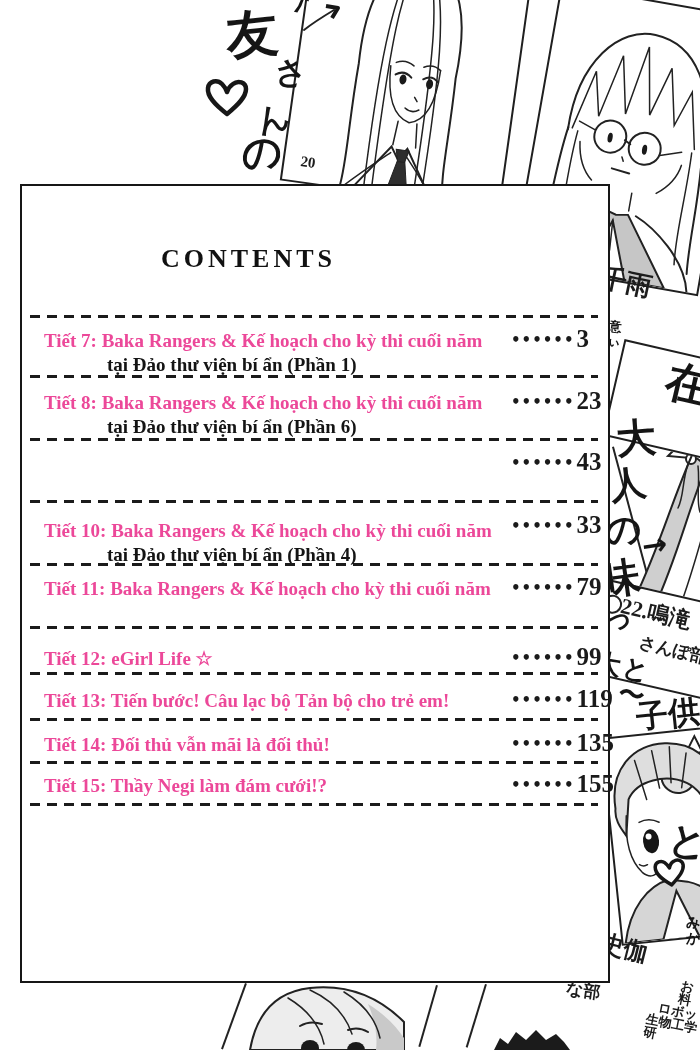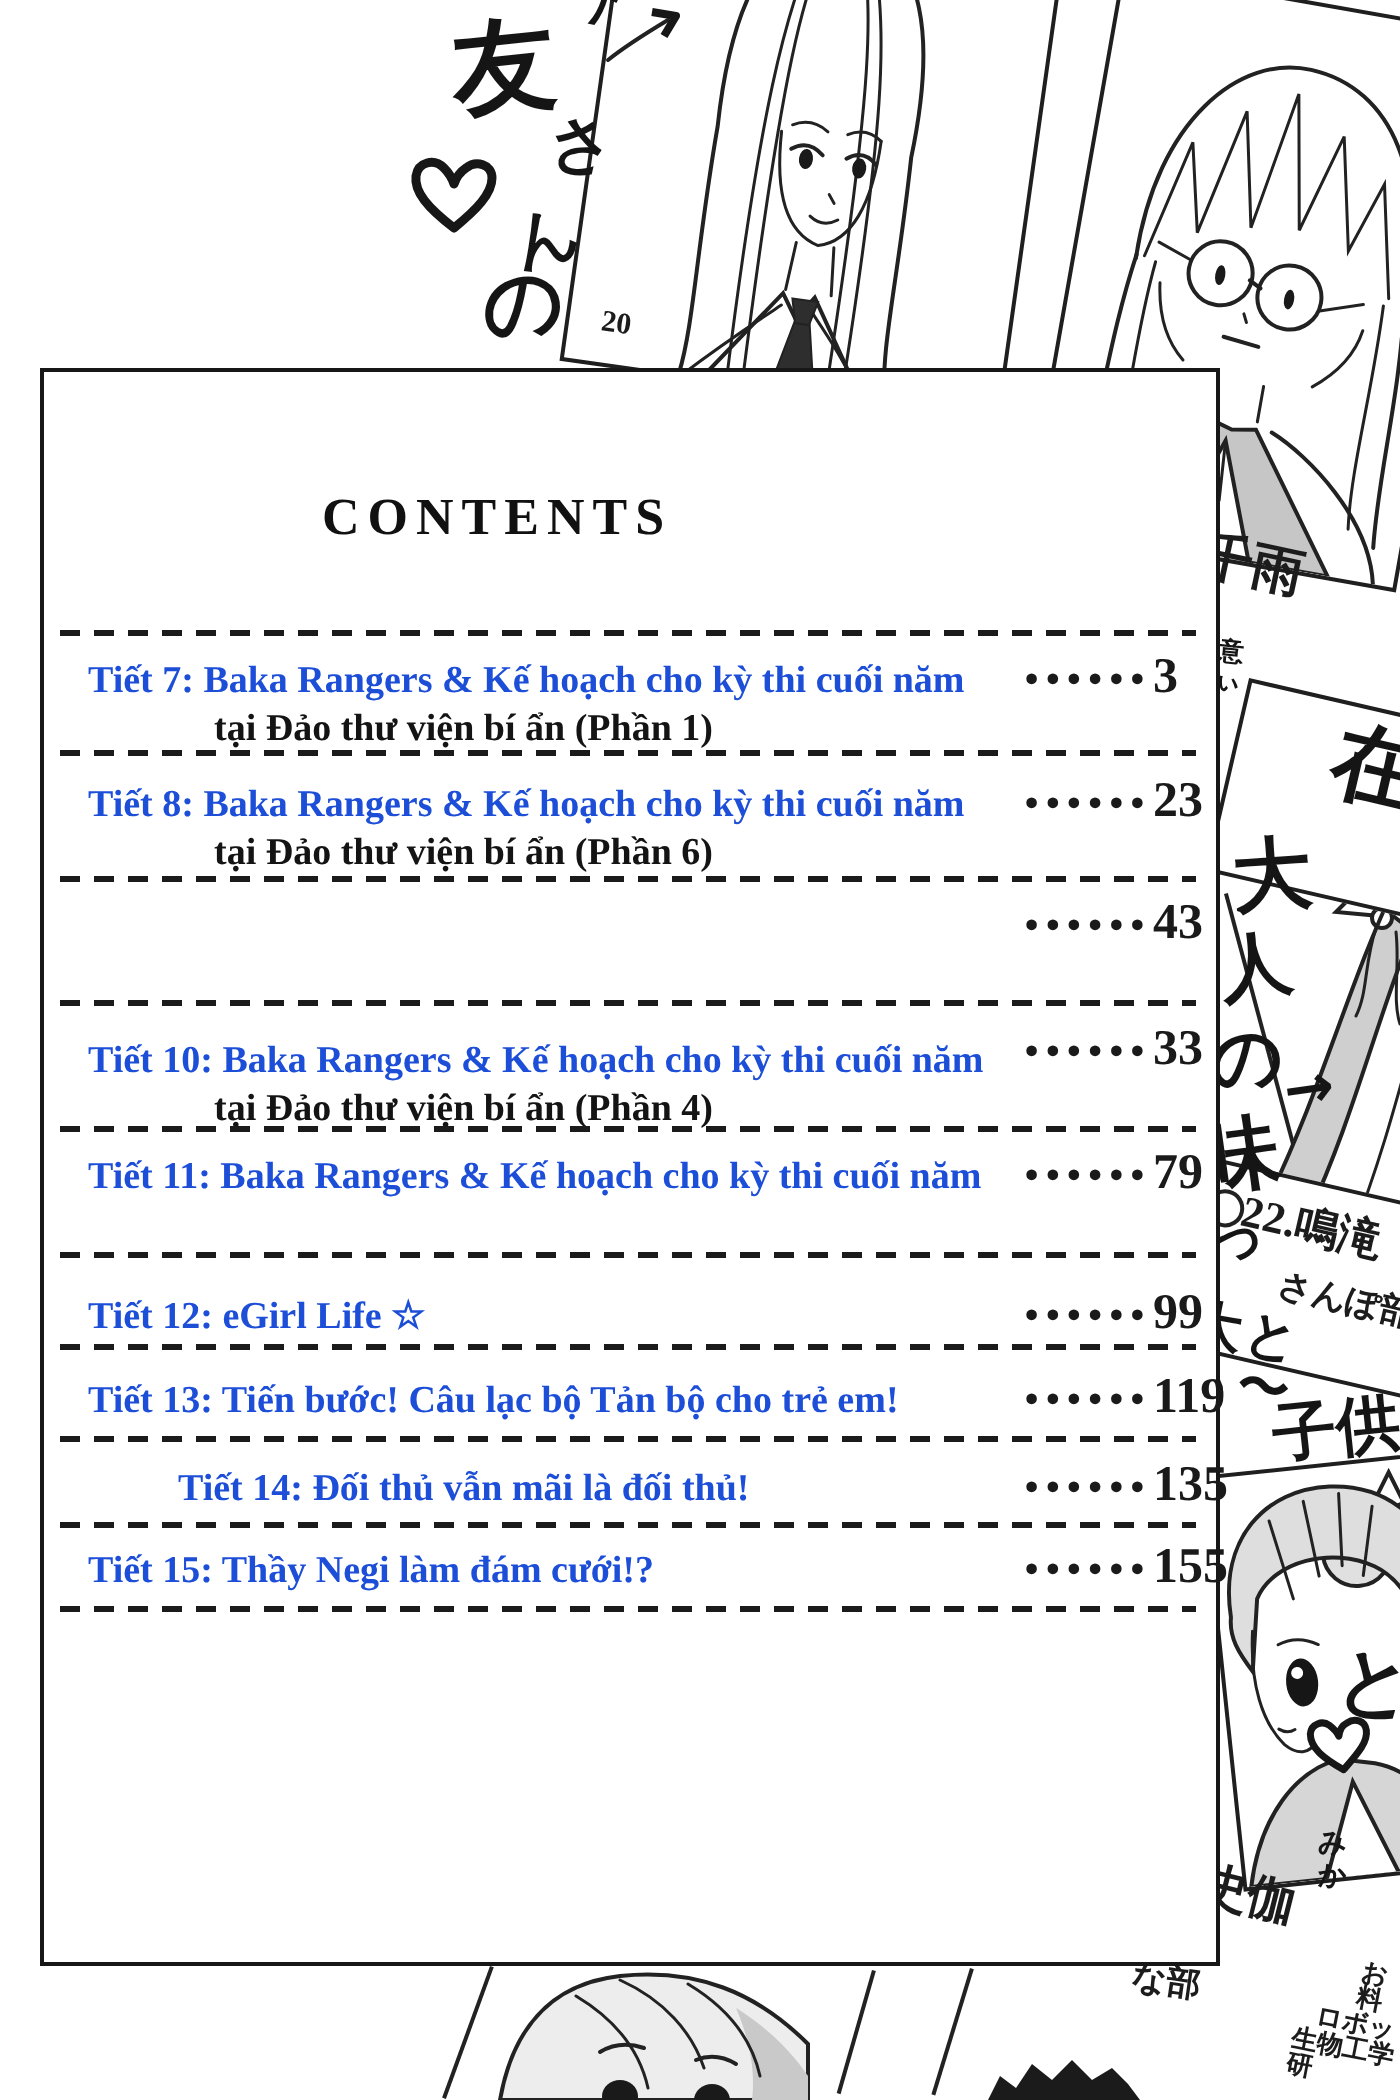--- a/index.html
+++ b/index.html
@@ -22,21 +22,21 @@
   }
   .toc-title{
     position:absolute;left:139px;top:58px;font-size:26px;font-weight:bold;
     letter-spacing:4px;font-family:"Liberation Serif",serif;color:#111;
   }
   .sep{
     position:absolute;left:8px;width:568px;height:3px;
     background:repeating-linear-gradient(90deg,#1b1b1b 0 10px,transparent 10px 17px);
   }
   .entry{position:absolute;left:22px;width:445px;}
-  .entry .l1{font-size:19px;font-weight:600;white-space:nowrap;line-height:25px;color:#1d4ed8;}
+  .entry .l1{font-size:19px;font-weight:600;white-space:nowrap;line-height:25px;color:#ec4899;}
   .entry .l2{font-size:19px;font-weight:600;white-space:nowrap;line-height:24px;color:#141414;margin-left:63px;}
   .pn{position:absolute;left:489px;height:27px;display:flex;align-items:center;}
   .pn .dots{font-family:"DejaVu Sans",sans-serif;font-weight:bold;font-size:15px;letter-spacing:1px;margin-right:2px;transform:translateY(1px);}
   .pn .num{font-family:"Liberation Serif",serif;font-weight:bold;font-size:25px;}
   svg{display:block;}
   .sk{stroke:#222;fill:none;stroke-width:2;stroke-linecap:round;}
   .sk15{stroke:#222;fill:none;stroke-width:1.5;stroke-linecap:round;}
 </style>
 </head>
 <body>
@@ -178,21 +178,21 @@
 </div>
 
 <span class="abs" style="left:653px;top:856px;z-index:30;">
   <svg width="34" height="32" viewBox="0 0 34 32" style="transform:rotate(-8deg);">
     <path d="M17,29 C8,22 2,16 3,9 C4,4 10,3 13,6 C15,8 16,9 17,12 C18,9 19,7 22,6 C26,4 31,6 31,11 C31,17 25,22 17,29 Z" fill="#fff" stroke="#171717" stroke-width="3.5" stroke-linejoin="round"></path>
   </svg>
 </span>
 <span class="abs jp" style="left:668px;top:822px;font-size:38px;z-index:30;transform:rotate(4deg);">と</span>
 
 <span class="abs jp-print" style="left:600px;top:936px;font-size:24px;transform:rotate(14deg);z-index:30;">史伽</span>
-<span class="abs jp" style="left:659px;top:914px;font-size:14px;width:15px;line-height:16px;word-break:break-all;z-index:30;">みか</span>
+<span class="abs jp" style="left:686px;top:914px;font-size:14px;width:15px;line-height:16px;word-break:break-all;z-index:30;">みか</span>
 <span class="abs jp-print" style="left:566px;top:982px;font-size:17px;transform:rotate(8deg);z-index:30;">な部</span>
 
 <div class="abs" style="left:648px;top:978px;transform:rotate(11deg);z-index:30;font-size:13px;line-height:17px;">
   <div class="jp-print" style="margin-left:28px;">お料</div>
   <div class="jp-print" style="margin-left:10px;">ロボッ</div>
   <div class="jp-print" style="margin-left:0;">生物工学研</div>
 </div>
 
 <div class="frame-line" style="left:245px;top:983px;height:70px;transform:rotate(20deg);"></div>
 <div class="abs" style="left:248px;top:982px;z-index:8;">
@@ -257,21 +257,21 @@
       <span class="dots">••••••</span>
       <span class="num">99</span>
     </div>
     <div class="entry" style="top: 502px;">
       <div class="l1">Tiết 13: Tiến bước! Câu lạc bộ Tản bộ cho trẻ em!</div>
     </div>
     <div class="pn" style="top: 499px;">
       <span class="dots">••••••</span>
       <span class="num">119</span>
     </div>
-    <div class="entry" style="top: 546px; margin-left: 45px;">
+    <div class="entry" style="top: 546px;">
       <div class="l1">Tiết 14: Đối thủ vẫn mãi là đối thủ!</div>
     </div>
     <div class="pn" style="top: 543px;">
       <span class="dots">••••••</span>
       <span class="num">135</span>
     </div>
     <div class="entry" style="top: 587px;">
       <div class="l1">Tiết 15: Thầy Negi làm đám cưới!?</div>
     </div>
     <div class="pn" style="top: 584px;">

